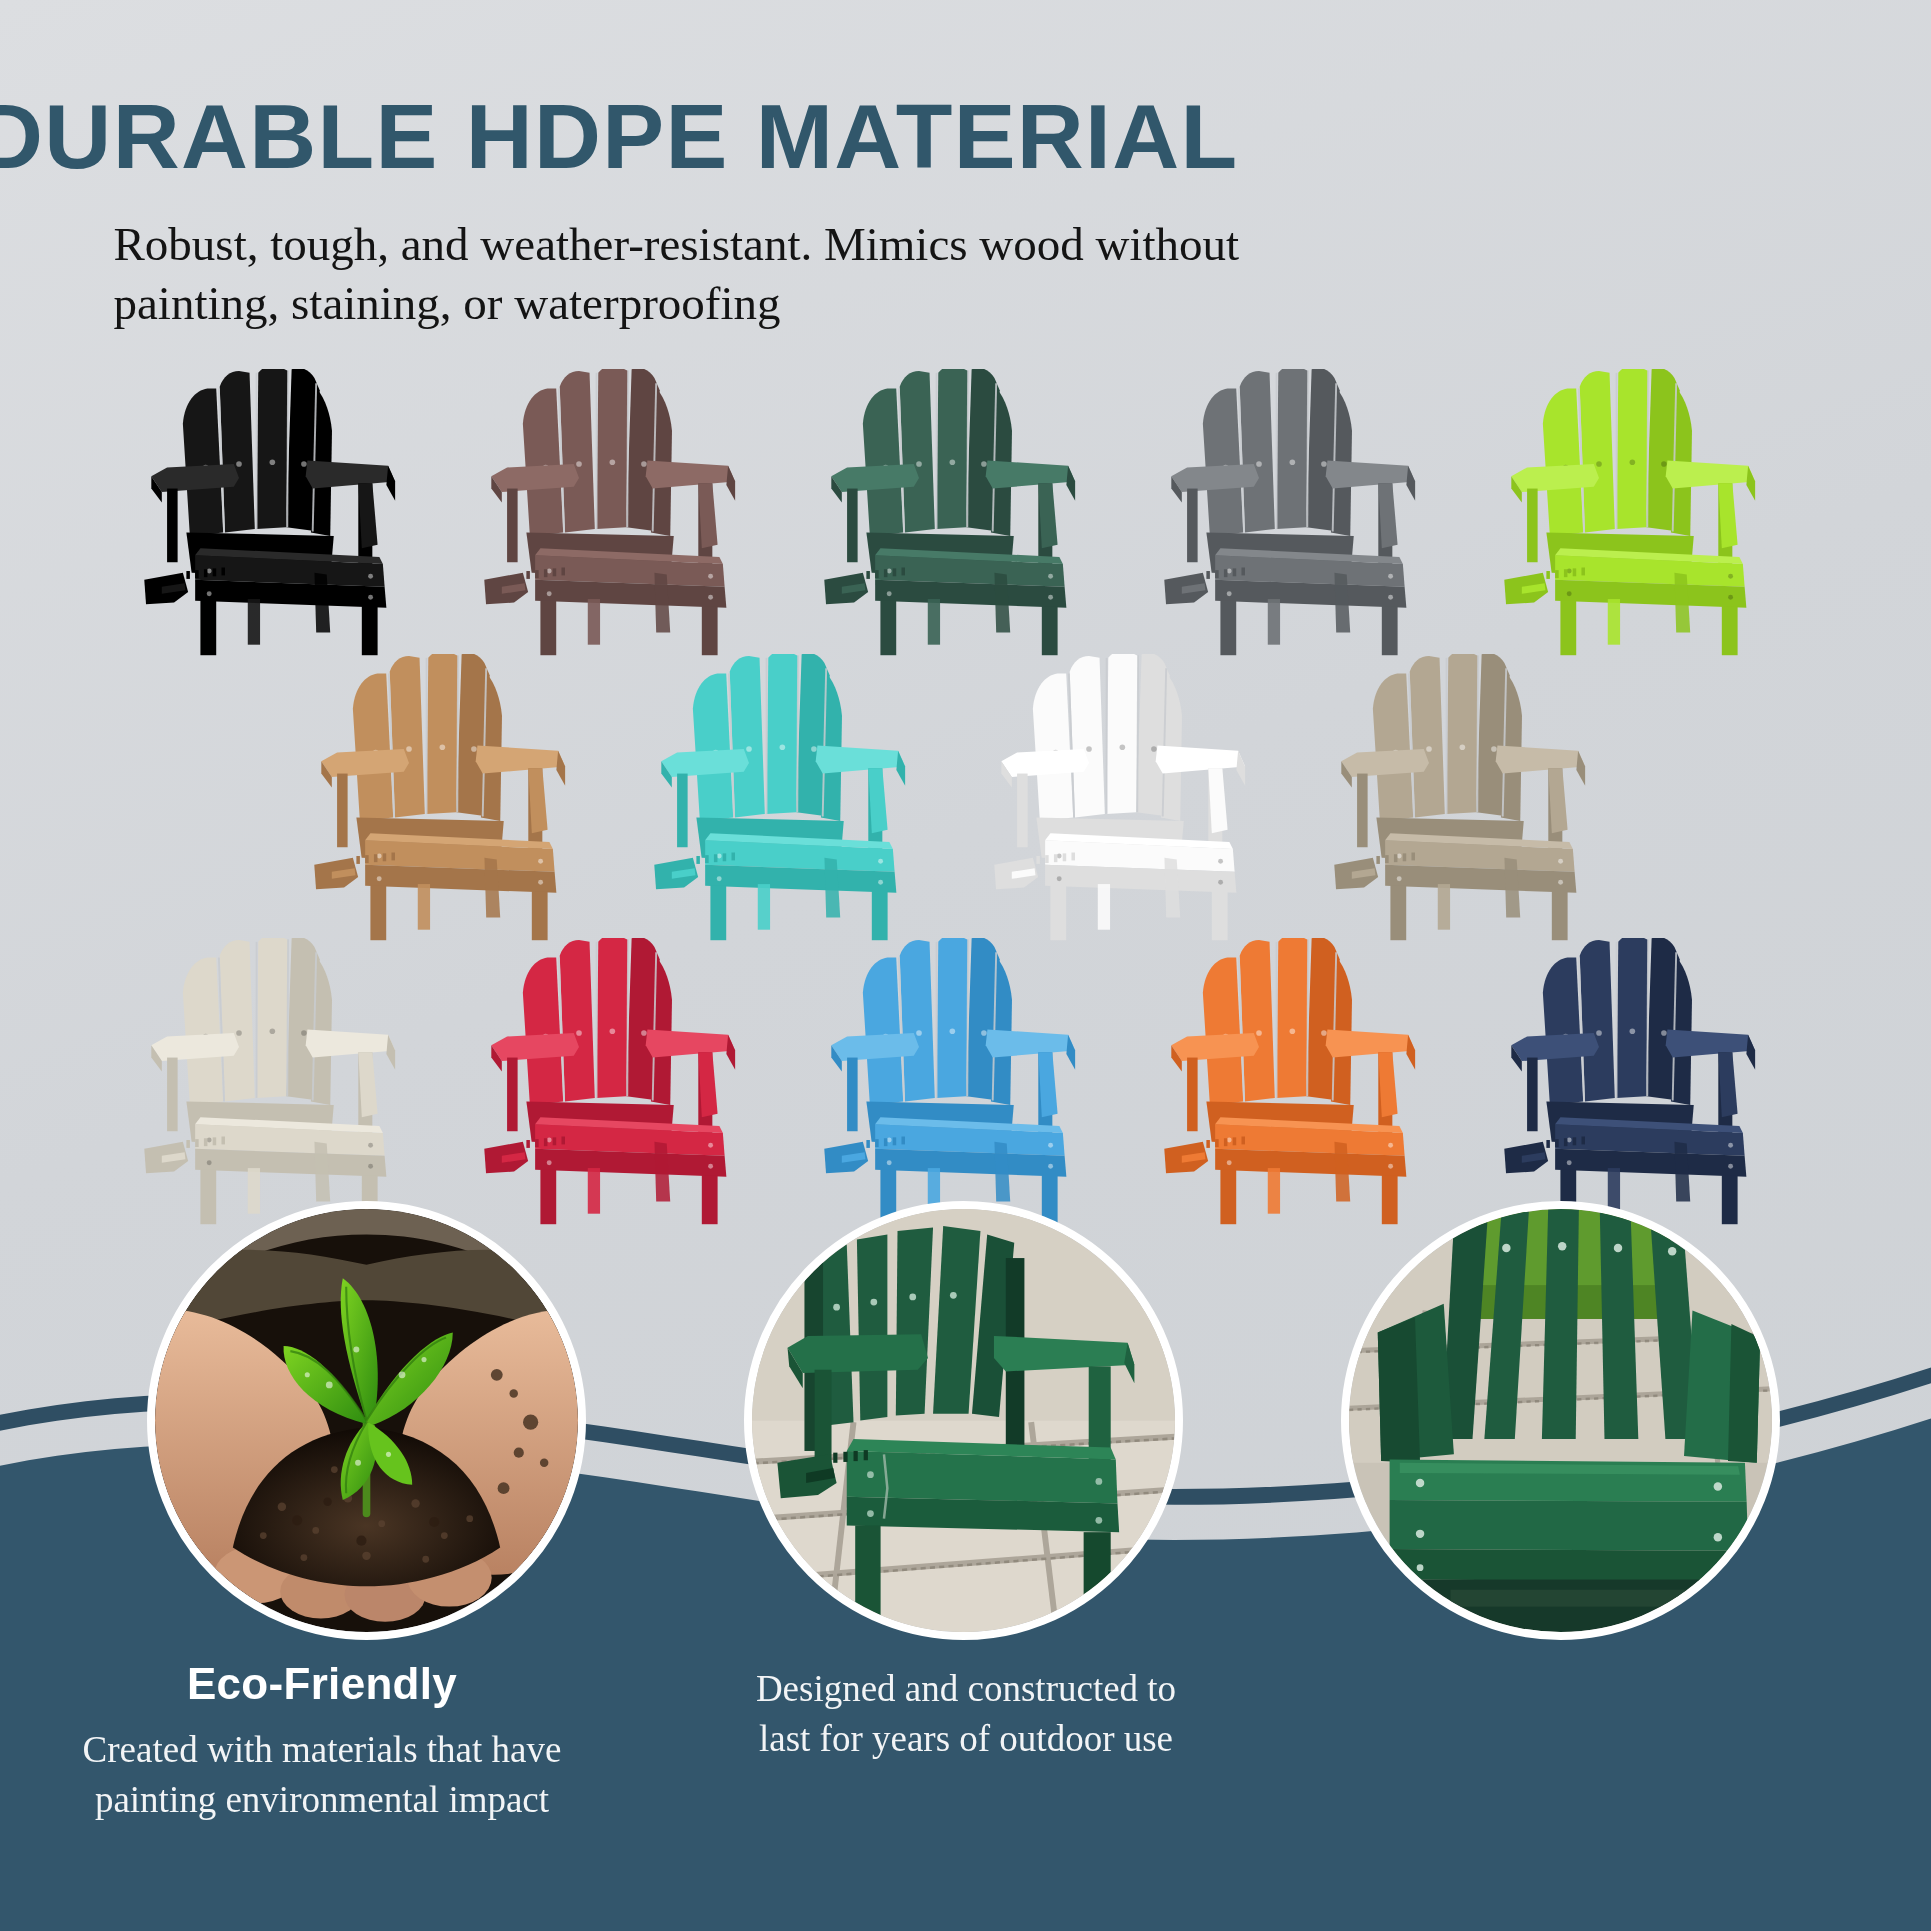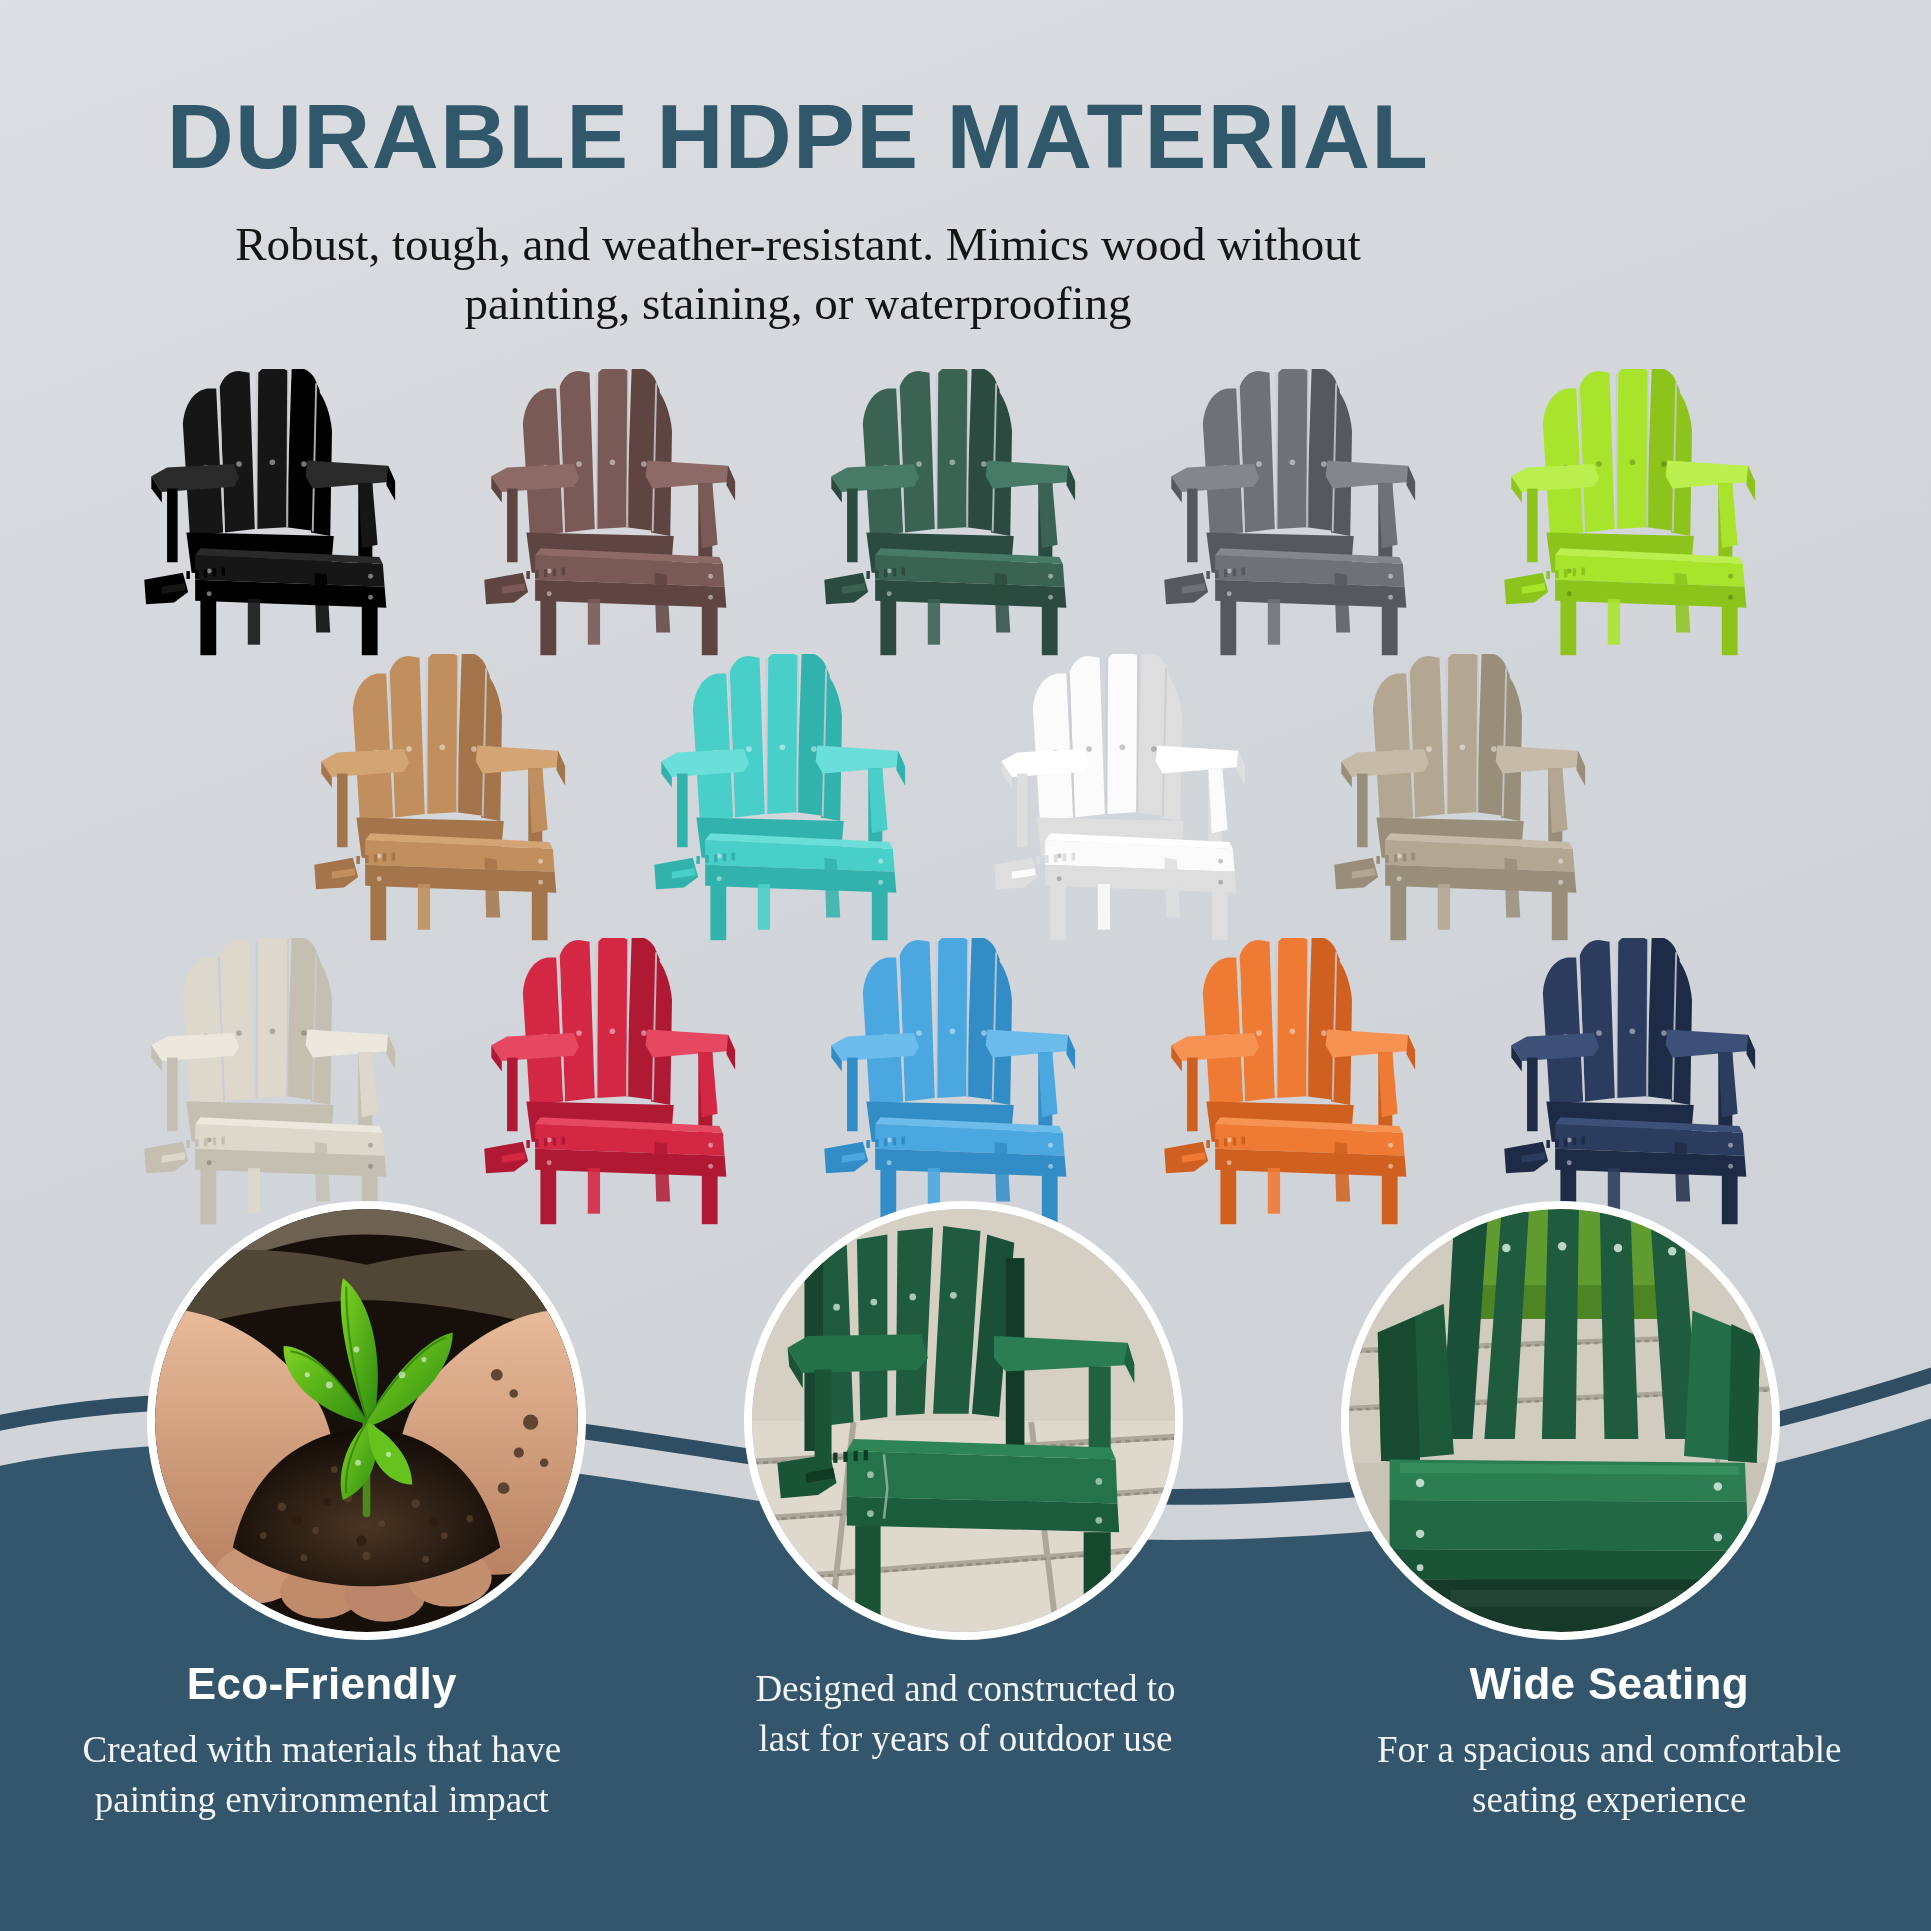--- a/index.html
+++ b/index.html
@@ -8,21 +8,21 @@
     font-family:"Liberation Sans",sans-serif;
     background:#d4d7db;
   }
   #page{
     position:relative;width:1931px;height:1931px;
     background:linear-gradient(160deg,#dcdee1 0%,#d2d5d9 45%,#cdd1d5 100%);
     overflow:hidden;
   }
 
   
-  .header{position:absolute;left:0;top:91px;width:1596px;text-align:center;}
+  .header{position:absolute;left:0;top:91px;width:1596px;text-align:left;}
   .title{
     font-family:"Liberation Sans",sans-serif;
     font-weight:bold;font-size:90px;letter-spacing:1.3px;
     color:#31576b;line-height:1.04;margin:0;
     transform:scaleX(1.03);
   }
   .subtitle{
     font-family:"Liberation Serif",serif;
     font-size:47px;color:#141414;line-height:1.26;
     margin:30px auto 0;max-width:1369px;font-weight:400;
@@ -1328,23 +1328,16 @@
         <span>Created with materials that have</span><br>
         <span>painting environmental impact</span>
       </p>
     </div>
     <div class="feature">
       <p class="f-desc">
         <span>Designed and constructed to</span><br>
         <span>last for years of outdoor use</span>
       </p>
     </div>
-    <div class="feature">
-      <h3 class="f-title">Wide Seating</h3>
-      <p class="f-desc">
-        <span>For a spacious and comfortable</span><br>
-        <span>seating experience</span>
-      </p>
-    </div>
   </div>
 
 </div>
 
 
 </body></html>

